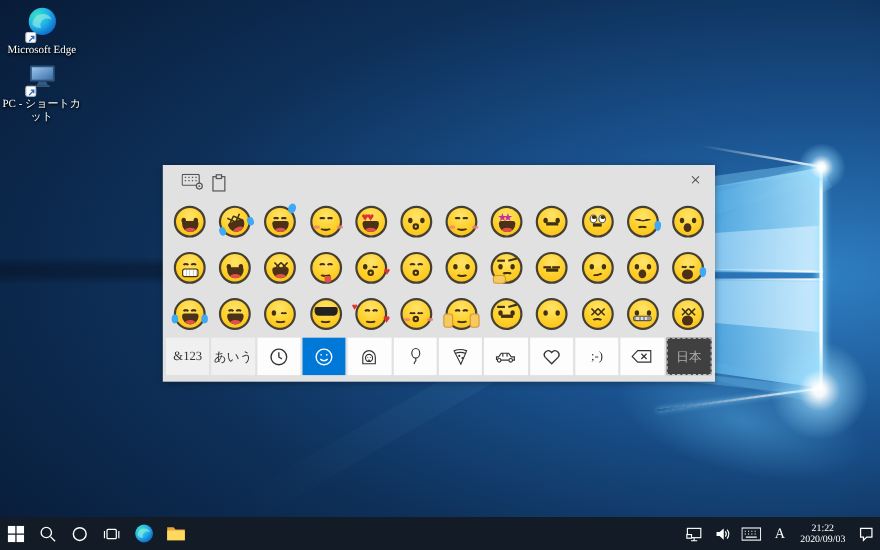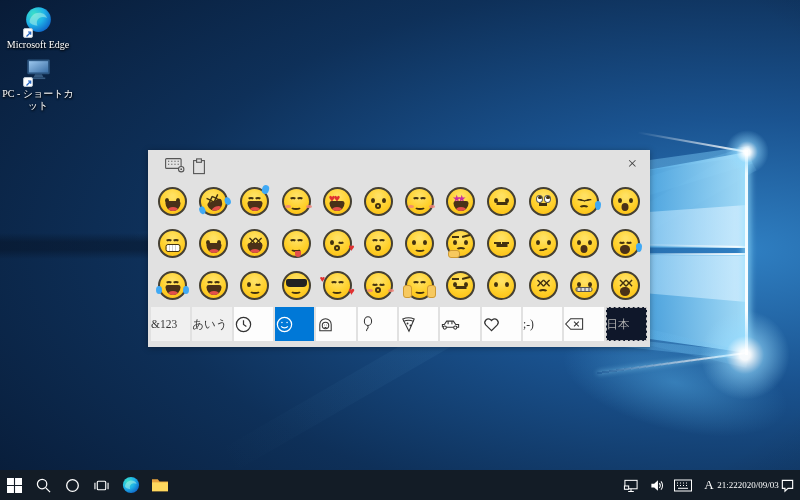--- a/index.html
+++ b/index.html
@@ -119,36 +119,36 @@
   .x-joy .ex::before{left:-4px;} .x-joy .ex::after{right:-4px;}
   .x-blush .ex::before{content:"";position:absolute;top:16px;left:1px;width:6px;height:3.5px;background:rgba(240,130,120,.85);border-radius:50%;box-shadow:21px 0 0 rgba(240,130,120,.85);}
   .x-heart .ex::before{content:"\2665";position:absolute;right:-5px;top:11px;font-size:10px;color:#e03131;}
   .x-hearts .ex::before{content:"\2665";position:absolute;left:-5px;top:1px;font-size:9px;color:#e03131;}
   .x-hearts .ex::after{content:"\2665";position:absolute;right:-5px;top:12px;font-size:11px;color:#e03131;}
   .x-hand .ex::before{content:"";position:absolute;left:0;bottom:-2px;width:10px;height:6px;background:#f7c95f;border:1px solid #cf9a33;border-radius:3px;}
   .x-hands .ex::before,.x-hands .ex::after{content:"";position:absolute;bottom:0;width:7px;height:11px;background:#f7c95f;border:1px solid #cf9a33;border-radius:3px;}
   .x-hands .ex::before{left:-4px;} .x-hands .ex::after{right:-4px;}
 
   .k-row{display:flex;gap:2px;height:34px;margin:1px 3px 0;}
-  .key{flex:1;background:#fdfdfd;display:flex;align-items:center;
+  .key{flex:1;background:#fdfdfd;display:flex;align-items:center;justify-content:center;
     font-size:11.5px;color:#333;cursor:pointer;}
   .key.fn{background:#f0f0f0;}
   .key.sel{background:#0078d7;color:#fff;}
-  .key.dis{background:#0f172a;border:1px dashed #c6c6c6;color:#b0b0b0;}
+  .key.dis{background:#404040;border:1px dashed #c6c6c6;color:#b0b0b0;}
   .key svg{display:block;}
 
   
   .taskbar{position:absolute;left:0;bottom:0;width:800px;height:30px;background:#131c26;
     display:flex;align-items:stretch;z-index:10;}
   .tb-btn{width:29px;display:flex;align-items:center;justify-content:center;cursor:pointer;}
   .tb-sp{flex:1;}
   .tray{display:flex;align-items:stretch;}
   .tr-btn{width:26px;display:flex;align-items:center;justify-content:center;cursor:pointer;color:#fff;}
   .tr-ime{font-size:13px;}
-  .tr-clock{width:52px;display:flex;align-items:center;justify-content:center;
+  .tr-clock{width:52px;display:flex;flex-direction:column;align-items:center;justify-content:center;
     color:#fff;font-size:9px;line-height:10.5px;cursor:pointer;}
 </style>
 </head>
 <body>
 
 <div id="desktop">
 
   <div class="wp wp-base"></div>
   <div class="beam b3"></div>
   <div class="beam b2"></div>

